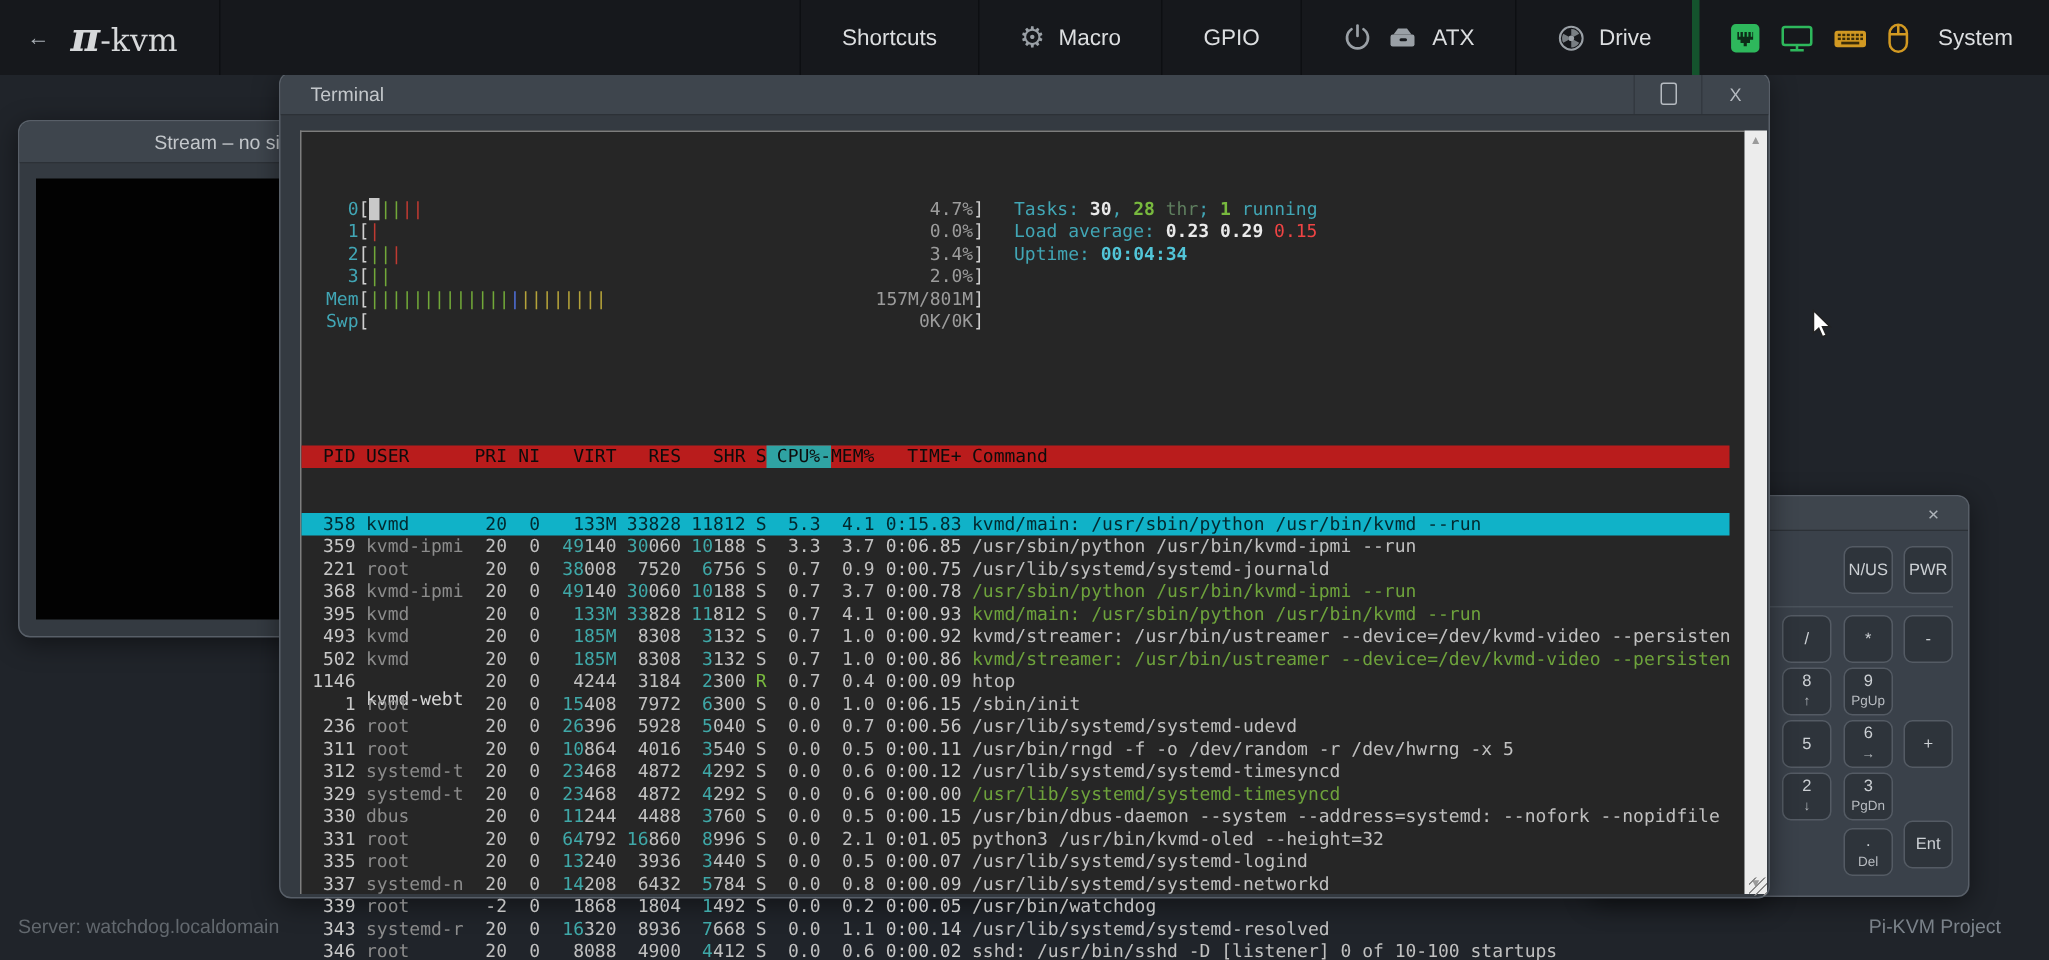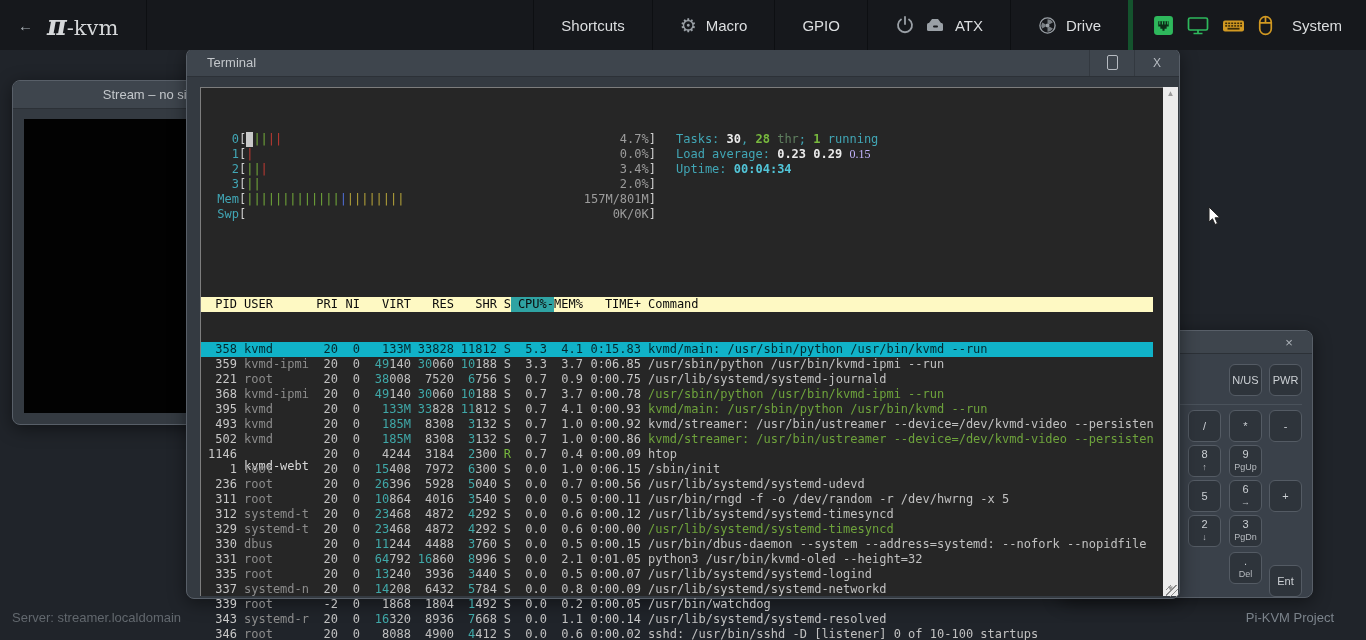--- a/index.html
+++ b/index.html
@@ -69,24 +69,24 @@
   .m-brk { color:#cfcfcf; }
   .m-bars { flex:1; display:flex; overflow:hidden; }
   .m-bars span { width:7.2px; text-align:center; }
   .bar-green { color:#71a839; } .bar-red { color:#bf3a32; } .bar-yellow { color:#b5a33a; }
   .bar-blue { color:#4f6fd8; } .bar-cursor { background:#c9c9c9; color:#c9c9c9; }
   .m-val { color:#9c9c9c; }
   .info { margin-left:20px; }
   .info-line { height:15px; }
   .seg-lbl { color:#41a6b5; } .seg-wb { color:#eaeaea; font-weight:bold; }
   .seg-gb { color:#78b93e; font-weight:bold; } .seg-dimg { color:#5f7f5f; }
-  .seg-dim { color:#c4b5fd;font-family:Liberation Serif, serif; } .seg-cb { color:#52c5d8; font-weight:bold; }
+  .seg-dim { color:#ef4444; } .seg-cb { color:#52c5d8; font-weight:bold; }
 
   .blank-line { height:15px; }
-  .proc-header { display:flex; background:#fef9c3; color:#0c0c0c; height:15px;align-items:center; }
+  .proc-header { display:flex; background:#b91c1c; color:#0c0c0c; height:15px;align-items:center; }
   .proc-row { display:flex; height:15px; }
   .proc-row.selected { background:#10b2c8; }
   .proc-row.selected span { color:#03282e !important; }
   .c-pid{width:36px;text-align:right;} .c-user{width:72px;text-align:left;padding-left:7px;}
   .c-pri{width:29px;text-align:right;} .c-ni{width:22px;text-align:right;}
   .c-virt{width:51px;text-align:right;} .c-res{width:43px;text-align:right;}
   .c-shr{width:43px;text-align:right;} .c-s{width:14px;text-align:right;}
   .c-cpu{width:36px;text-align:right;} .c-mem{width:36px;text-align:right;}
   .c-time{width:58px;text-align:right;} .c-cmd{flex:1;text-align:left;margin-left:7px;overflow:hidden;}
   .proc-header .c-cpu { background:#2fa3a3; width:43px; }
@@ -231,21 +231,21 @@
         <span class="sub">↓</span>
       </div>
       <div class="np-key" style="left: 168px; top: 184px;">
         <span>3</span>
         <span class="sub">PgDn</span>
       </div>
       <div class="np-key" style="left: 168px; top: 221px;">
         <span>.</span>
         <span class="sub">Del</span>
       </div>
-      <div class="np-key" style="left: 208px; top: 234px;">
+      <div class="np-key" style="left: 208px; top: 216px;">
         <span>Ent</span>
       </div>
     </div>
 </div>
 
 <div class="window" id="term-win">
   <div class="titlebar">
     <span class="tb-title">Terminal</span>
     <div class="tb-btn">
         <span class="tb-max-glyph"></span>
@@ -269,19 +269,19 @@
   </div>
 
   <div class="term-scrollbar">
     <span class="sb-arrow" style="top:0">▲</span>
     <span class="sb-arrow" style="bottom:0">▼</span>
   </div>
   <div class="resize-handle"></div>
 </div>
 
 <div class="footer">
-  <span class="footer-server">Server: streamer.localdomain</span>
+  <span class="footer-server">Server: watchdog.localdomain</span>
   <span class="footer-link">Pi-KVM Project</span>
 </div>
 
 <svg class="cursor" width="14" height="21" viewBox="0 0 14 21">
   <polygon points="1,1 1,16 4.5,12.8 7,18.5 9.5,17.4 7,11.8 12,11.8" fill="#ffffff" stroke="#222" stroke-width="1"></polygon>
 </svg>
 
 </body></html>

